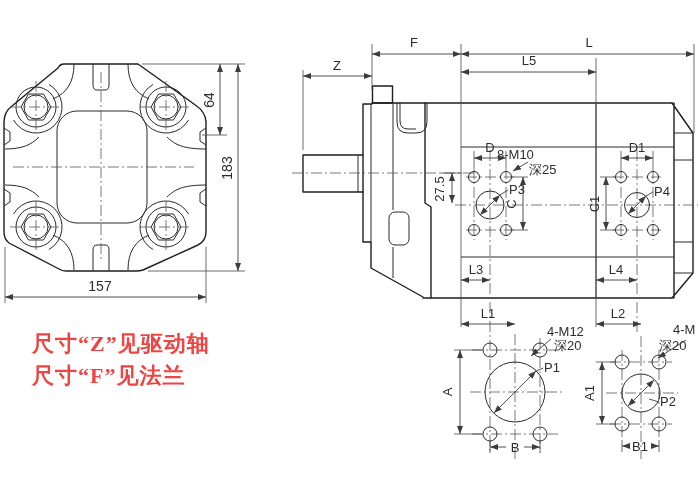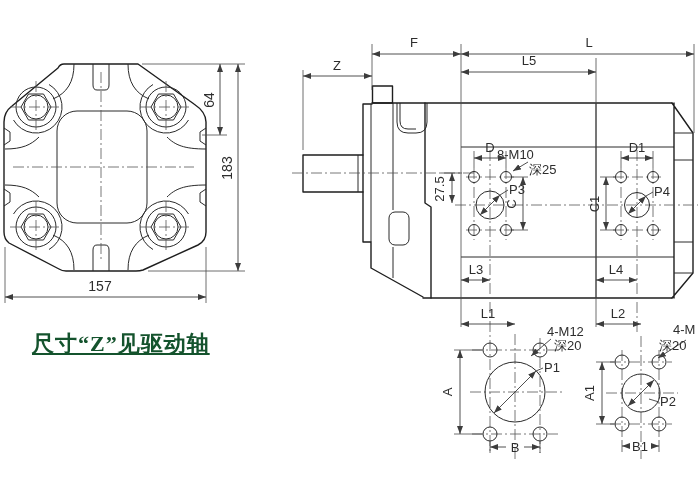--- a/index.html
+++ b/index.html
@@ -6,23 +6,23 @@
   .stage{position:relative;width:700px;height:500px;background:#fff;overflow:hidden;
          font-family:"Liberation Sans",sans-serif;}
   svg{position:absolute;left:0;top:0;}
   .ol{stroke:#1e1e1e;stroke-width:1.4;fill:none;stroke-linejoin:round;stroke-linecap:round;}
   .ml{stroke:#2a2a2a;stroke-width:1;fill:none;stroke-linejoin:round;}
   .dim{stroke:#3c3c3c;stroke-width:0.9;fill:none;}
   .ext{stroke:#4a4a4a;stroke-width:0.8;fill:none;}
   .cl{stroke:#555;stroke-width:0.8;fill:none;stroke-dasharray:11 3 2 3;}
   .dt{font:13px "Liberation Sans",sans-serif;fill:#2d2d2d;}
   .dtb{font:14px "Liberation Sans",sans-serif;fill:#2d2d2d;}
-  .note{position:absolute;left:32px;width:260px;color:#14532d;
+  .note{position:absolute;left:32px;width:260px;color:#ef4444;
         font-family:"Liberation Serif",serif;font-weight:bold;font-size:22px;
-        letter-spacing:1px;white-space:nowrap;text-decoration:underline;}
+        letter-spacing:1px;white-space:nowrap;}
   .note1{top:329px;}
   .note2{top:361px;}
 </style>
 </head>
 <body>
 
 <div class="stage">
 
 <svg width="700" height="500" viewBox="0 0 700 500">
   <defs>
@@ -271,14 +271,15 @@
 
     <g>
       <path class="dim" d="M 658,358 L 686,340" marker-start="url(#mS)"></path>
       <text class="dt" x="673" y="334">4-M</text>
       <text class="dt" x="659" y="350">深20</text>
     </g>
   </g>
 </svg>
 
 <div class="note note1">尺寸“Z”见驱动轴</div>
+<div class="note note2">尺寸“F”见法兰</div>
 
 </div>
 
 </body></html>

